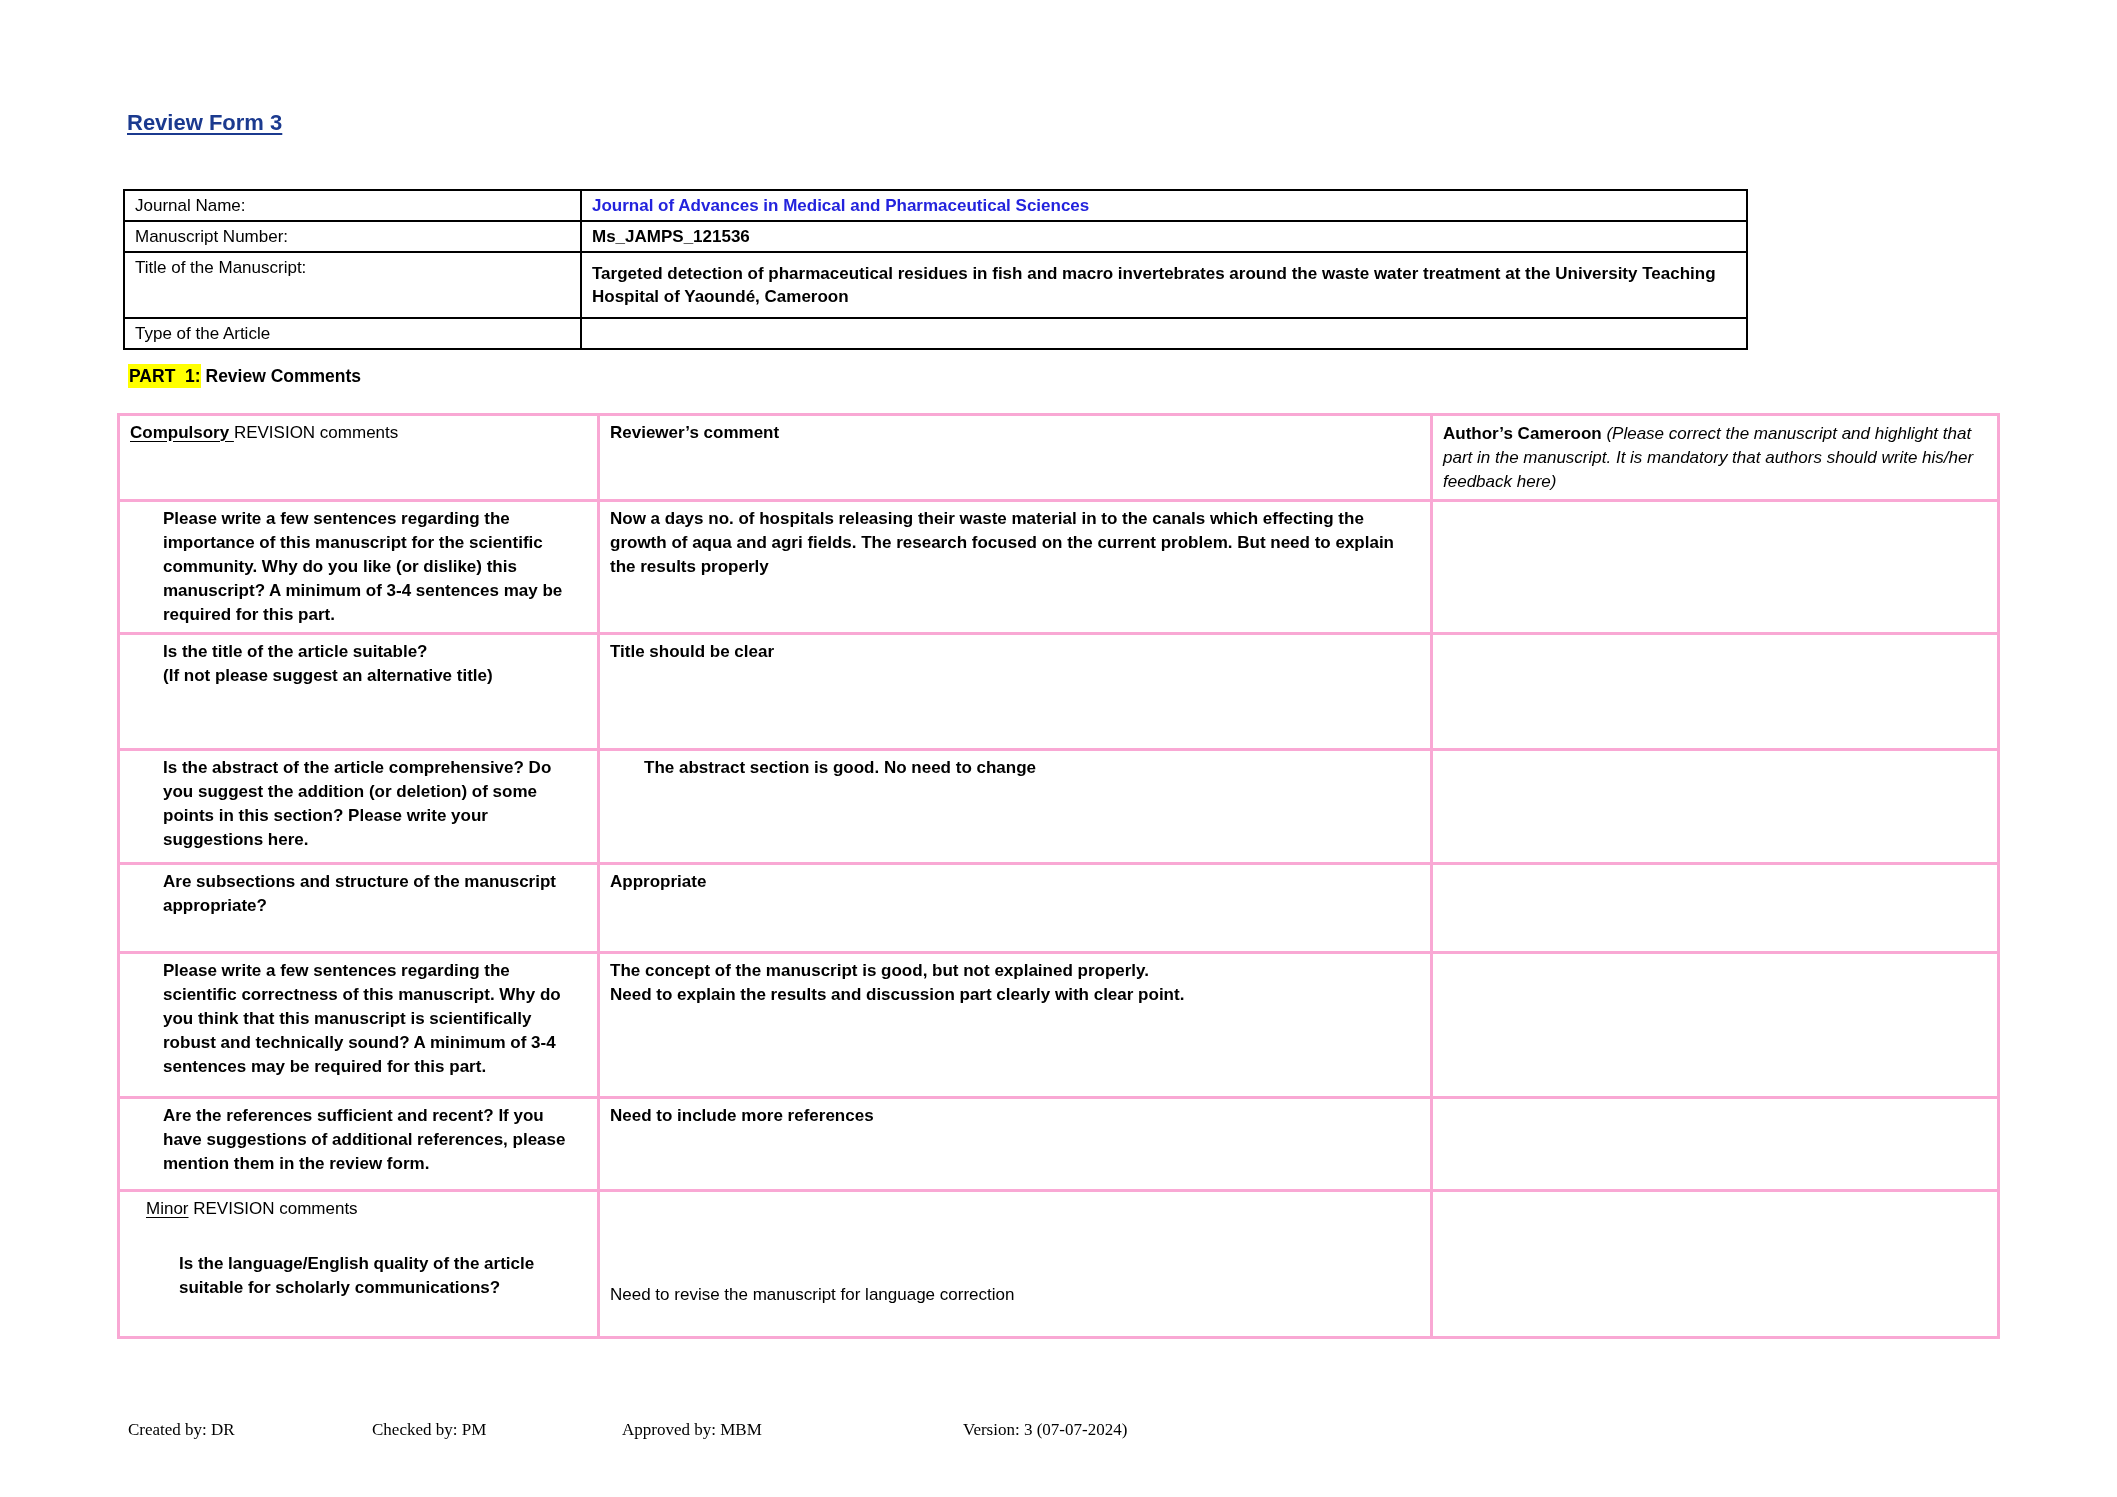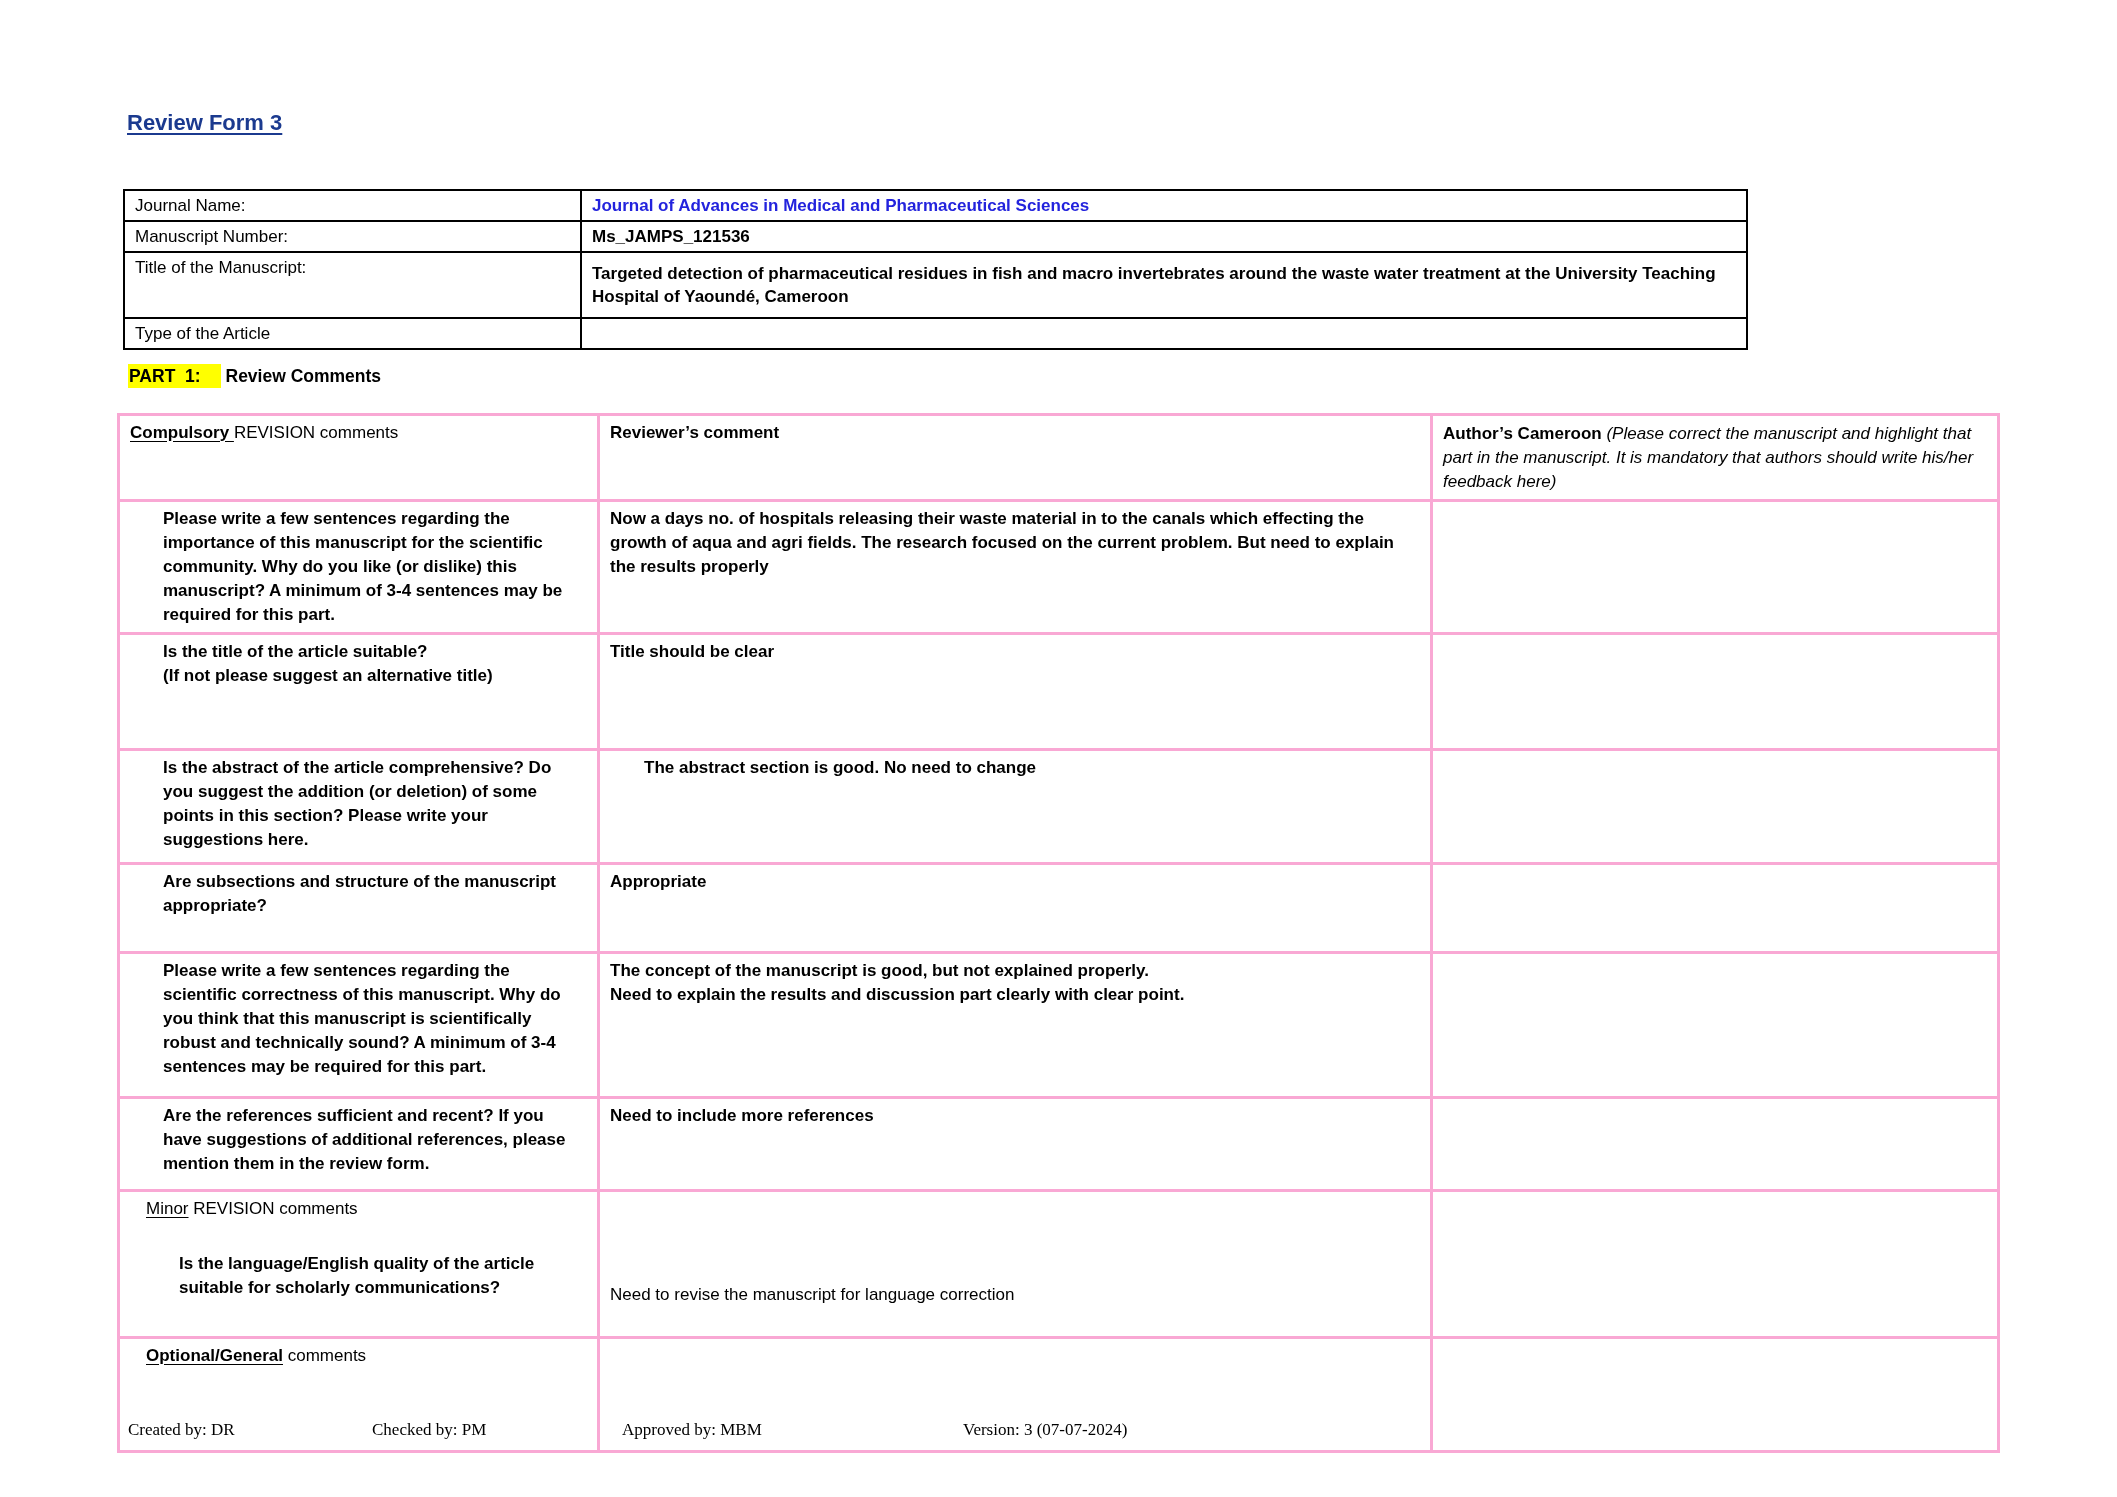--- a/index.html
+++ b/index.html
@@ -29,21 +29,21 @@
   tr.info-r3 td { height:52px; }
   tr.info-r3 td.value { padding-top:9px; }
   tr.info-r4 td { height:22px; }
   
   .part1 {
     position:absolute; left:128px; top:366px;
     font-size:17.5px; font-weight:bold;
   }
   .part1 .hl {
     background:var(--highlight-yellow, #ffff00);
-    white-space:pre; padding:2px 20px 2px 1px;
+    white-space:pre; padding:2px 0 2px 1px;
   }
   
   table.review {
     position:absolute; left:117px; top:413px; width:1883px;
     border-collapse:collapse; table-layout:fixed;
   }
   table.review td {
     border:3px solid #f9a8d4; vertical-align:top;
     font-size:17px; line-height:24px;
   }
@@ -172,27 +172,20 @@
     <td class="section-label">
       <div><span class="u">Minor</span><span> REVISION comments</span></div>
       <div class="q minor-q" style="padding-left:33px;">Is the language/English quality of the article suitable for scholarly communications?</div>
     </td>
     <td class="c regular">
       <div class="minor-c">Need to revise the manuscript for language correction</div>
     </td>
     <td></td>
   </tr>
 
-  <tr class="h-r8">
-    <td class="section-label">
-      <span class="b u">Optional/General</span><span> comments</span>
-    </td>
-    <td></td>
-    <td></td>
-  </tr>
 </tbody>
   </table>
 
 <div class="footer">
   <span class="f1">Created by: DR</span>
   <span class="f2">Checked by: PM</span>
   <span class="f3">Approved by: MBM</span>
   <span class="f4">Version: 3 (07-07-2024)</span>
 </div>
 

